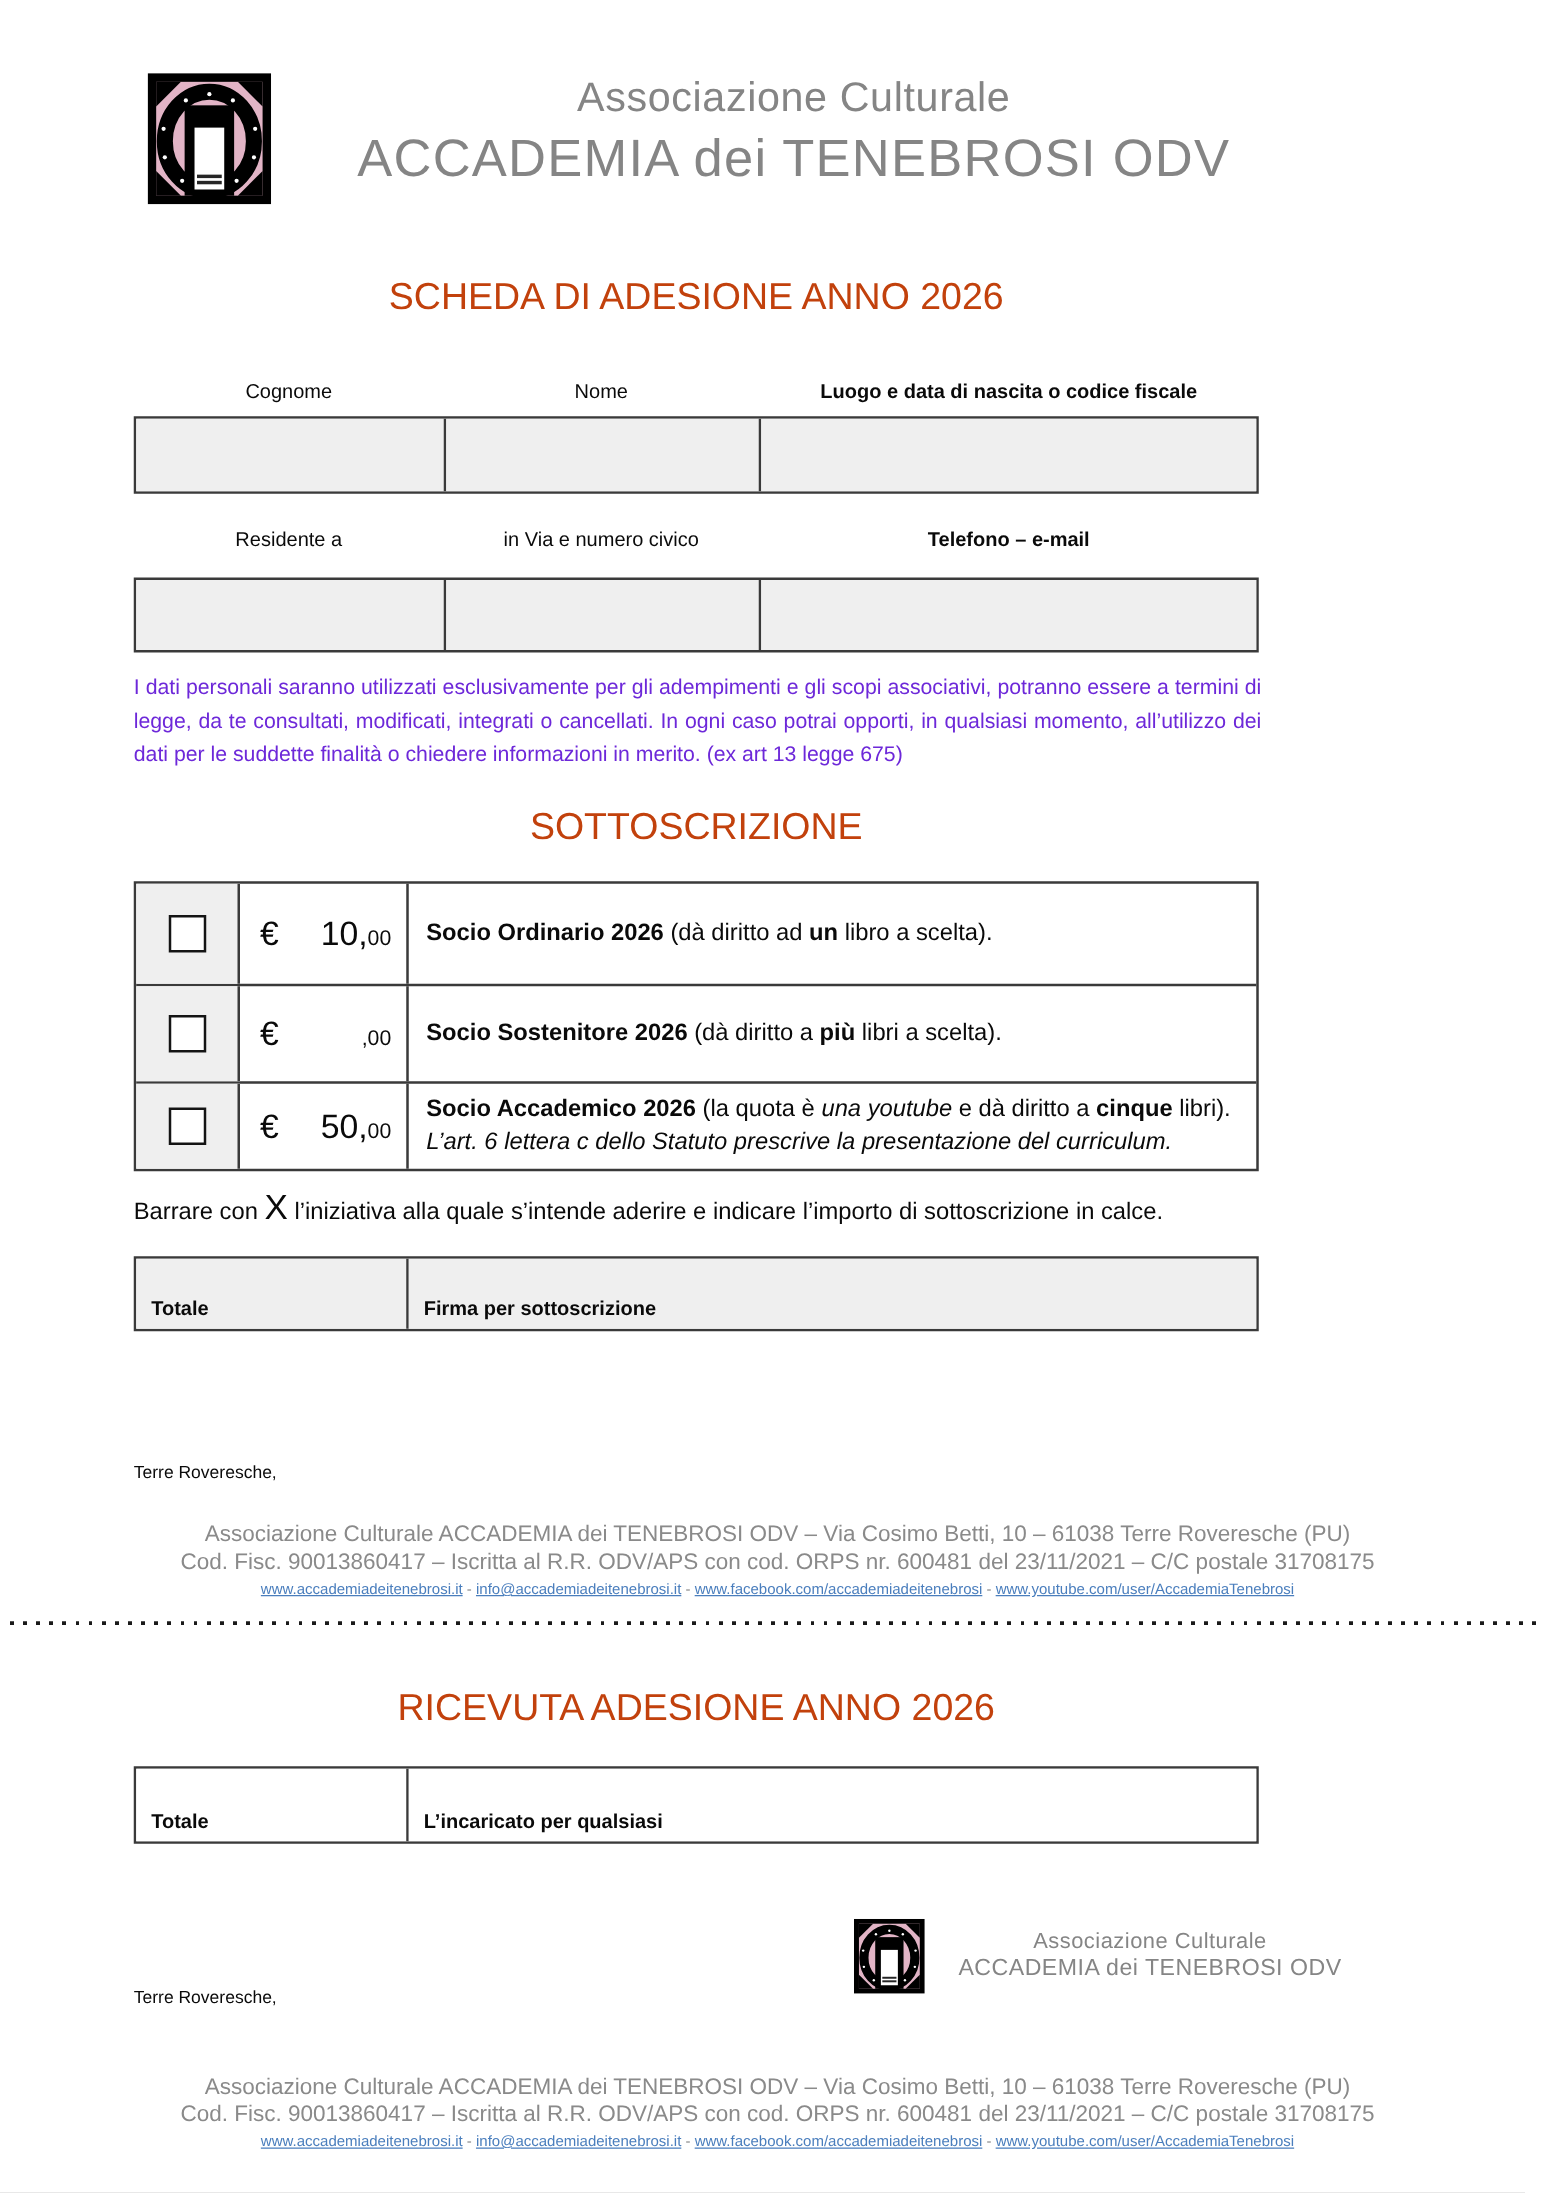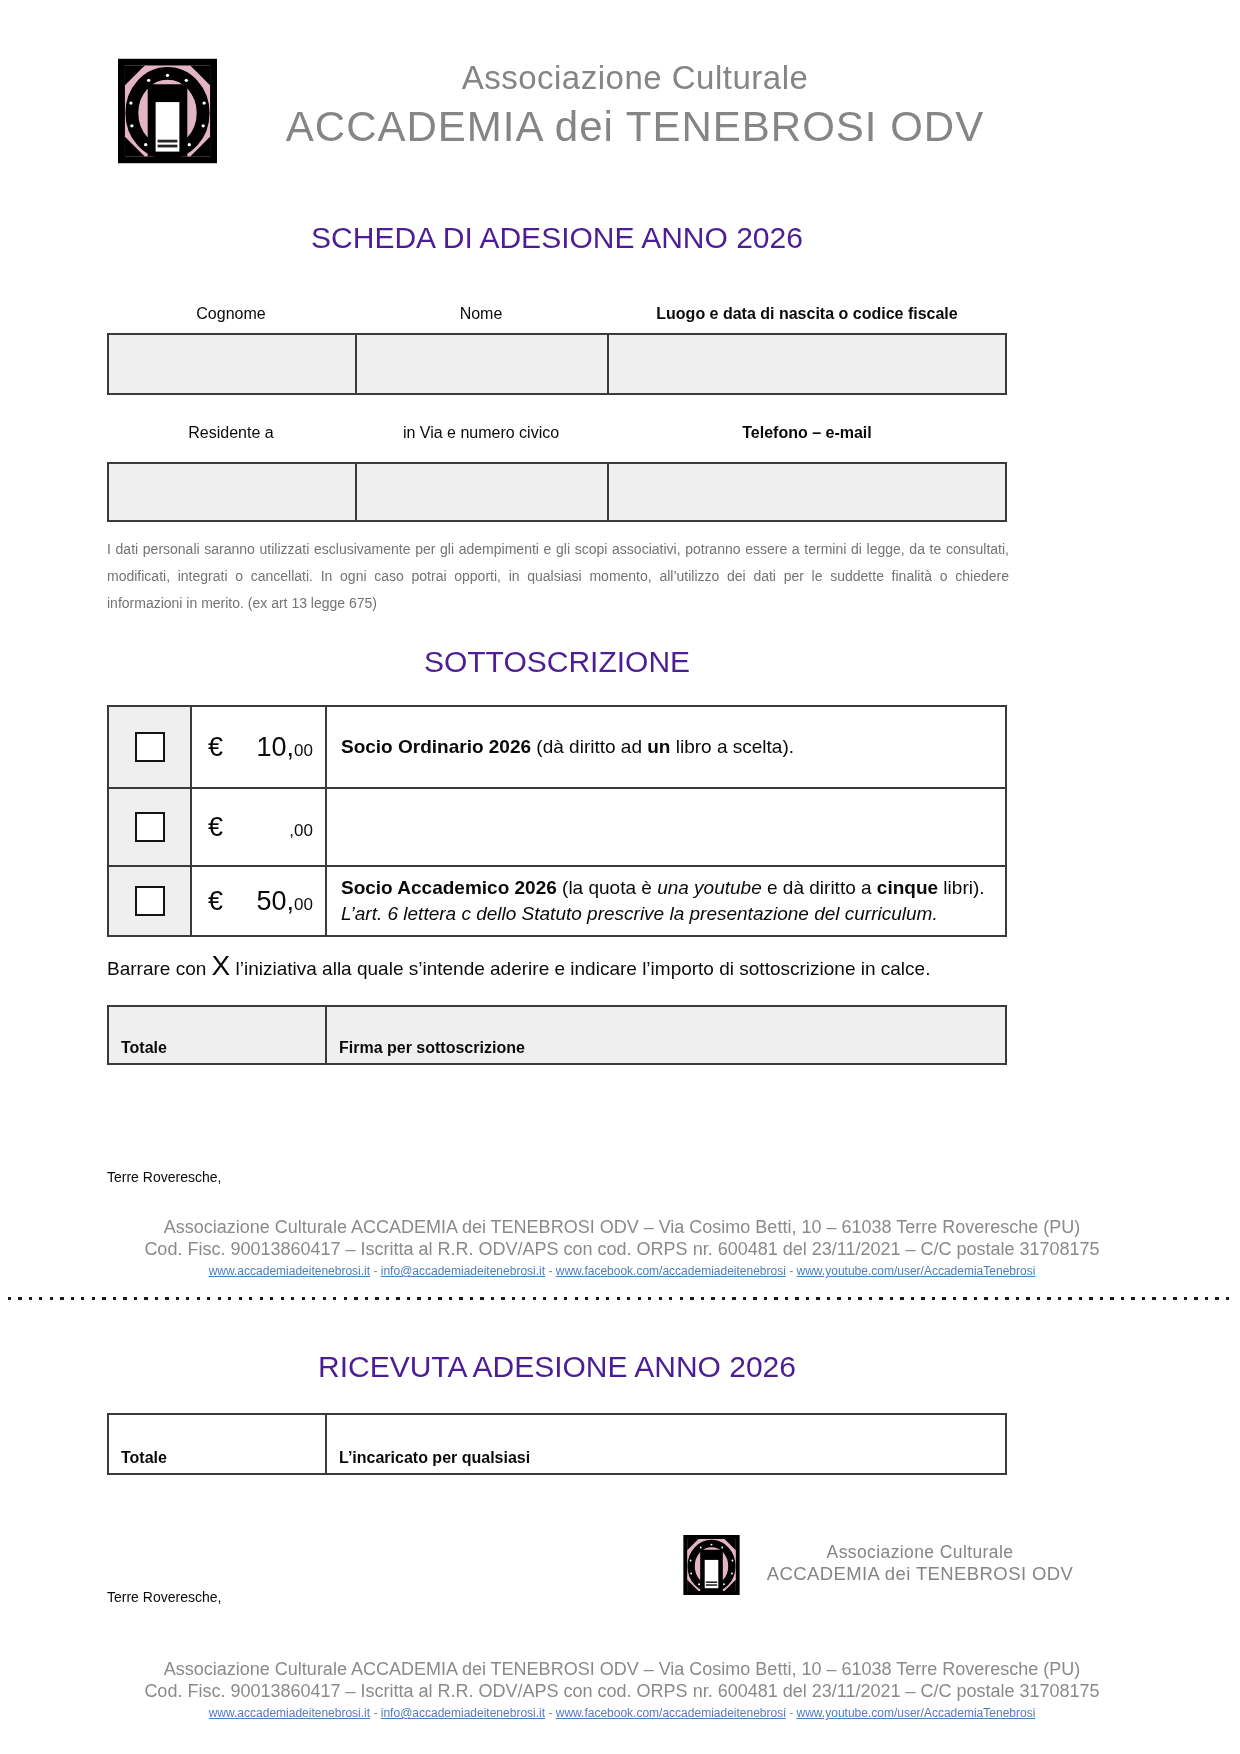--- a/index.html
+++ b/index.html
@@ -8,34 +8,34 @@
     position:relative;width:1240px;height:1754px;margin:0 auto;background:#ffffff;
     font-family:"Liberation Sans", sans-serif;color:#0a0a0a;overflow:hidden;
   }
   .abs{position:absolute;}
   .center{text-align:center;}
 
   
   .org1{font-size:33px;line-height:44px;color:#858585;letter-spacing:.5px;}
   .org2{font-size:42px;line-height:54px;color:#858585;letter-spacing:1px;}
 
-  .doc-title{font-size:30px;line-height:36px;color:#4c1d95;}
+  .doc-title{font-size:30px;line-height:36px;color:#c2410c;}
 
   
   .plabels{display:flex;font-size:16px;line-height:24px;}
   .plabels .pl1{width:248px;text-align:center;}
   .plabels .pl2{width:252px;text-align:center;}
   .plabels .pl3{width:400px;text-align:center;font-weight:bold;}
   .ptable{display:flex;border:2px solid #3a3a3a;background:#fff;}
   .pt-cell{background:#efefef;}
   .pt-c1{width:248px;border-right:2px solid #3a3a3a;}
   .pt-c2{width:252px;border-right:2px solid #3a3a3a;}
   .pt-c3{flex:1;}
 
-  .privacy{font-size:14px;line-height:27px;text-align:justify;color:#737373;}
+  .privacy{font-size:17px;line-height:27px;text-align:justify;color:#6d28d9;}
 
   
   .sub-table{border:2px solid #3a3a3a;width:900px;}
   .sub-row{display:flex;}
   .sub-row + .sub-row{border-top:2px solid #3a3a3a;}
   .cb-cell{width:83px;background:#efefef;border-right:2px solid #3a3a3a;display:flex;}
   .checkbox{width:30px;height:30px;background:#fff;border:2px solid #141414;margin:auto;}
   .euro-cell{width:135px;border-right:2px solid #3a3a3a;display:flex;align-items:center;font-size:27px;padding:0 12px 0 16px;}
   .euro-amt{margin-left:auto;}
   .cents{font-size:17px;}
@@ -154,20 +154,23 @@
     </div>
 
     <div class="sub-row h78">
       <div class="cb-cell">
         <div class="checkbox"></div>
       </div>
       <div class="euro-cell">
         <span>€</span>
         <span class="euro-amt"><span></span><span class="cents">,00</span></span>
       </div>
+      <div class="desc-cell">
+        <div><b>Socio Sostenitore 2026</b><span> (dà diritto a </span><b>più</b><span> libri a scelta).</span></div>
+      </div>
     </div>
 
     <div class="sub-row h70">
       <div class="cb-cell">
         <div class="checkbox"></div>
       </div>
       <div class="euro-cell">
         <span>€</span>
         <span class="euro-amt"><span>50,</span><span class="cents">00</span></span>
       </div>

